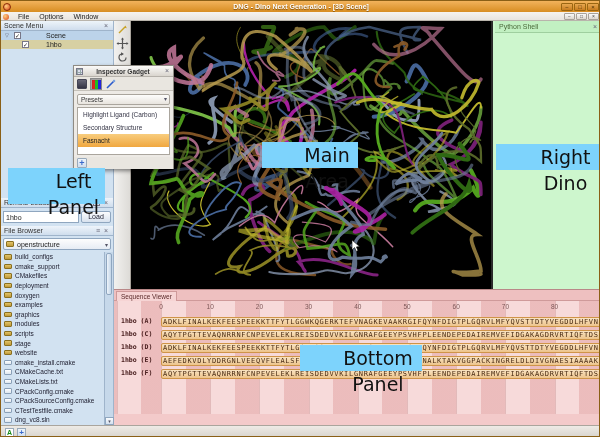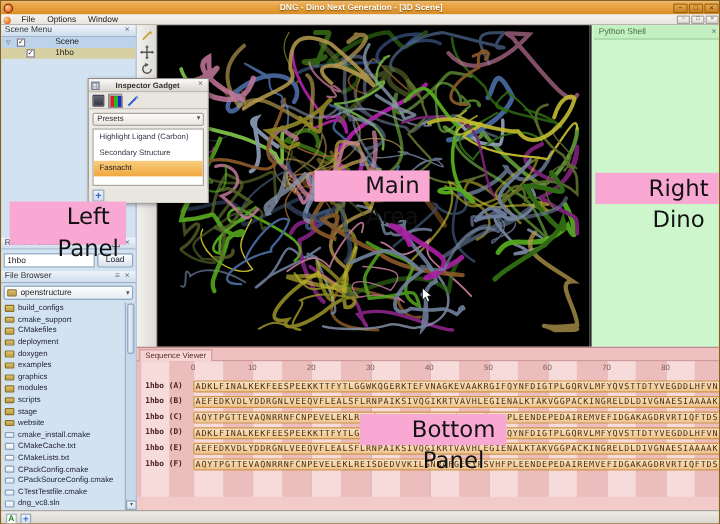--- a/index.html
+++ b/index.html
@@ -106,21 +106,21 @@
   .ig-ico2{width:12px;height:12px;background:linear-gradient(90deg,#d22 0 3px,#2b2 3px 6px,#22d 6px 9px,#222 9px 10px);background-color:#fff;border:1px solid #888;box-shadow:inset 1px 1px 1px rgba(0,0,0,0.4);background-repeat:no-repeat;background-position:1px 1px;background-size:10px 10px;}
   .ig-combo{position:absolute;left:3px;top:28px;width:93px;height:11px;background:linear-gradient(#fdfdfc,#e8e4de);border:1px solid #aaa59d;border-radius:2px;font-size:6.5px;color:#333;line-height:9px;padding:0 3px;}
   .ig-combo .arrow{position:absolute;right:2px;top:0;font-size:6px;color:#556;}
   .ig-list{position:absolute;left:3px;top:41px;width:93px;height:48px;background:#fff;border:1px solid #aaa59d;overflow:hidden;}
   .ig-item{height:13px;font-size:6.5px;color:#334;line-height:13px;padding:0 5px;white-space:nowrap;}
   .ig-item.selected{background:linear-gradient(#f8cd7e,#f0a73f);color:#222;}
   .ig-bottom{position:absolute;left:0;top:91px;width:99px;height:12px;background:#e9e6e0;}
   .ig-plus{position:absolute;left:3px;top:1px;width:10px;height:10px;background:linear-gradient(#eef4fa,#cfdded);border:1px solid #9ab;color:#3a6acc;font-size:9px;font-weight:bold;text-align:center;line-height:8px;border-radius:1px;}
 
   
-  .anno{position:absolute;background:#f9a8d4;color:#111;font-family:"DejaVu Sans",sans-serif;font-size:19px;line-height:26px;text-align:center;z-index:90;padding-left:34px;}
+  .anno{position:absolute;background:#7dd3fc;color:#111;font-family:"DejaVu Sans",sans-serif;font-size:19px;line-height:26px;text-align:center;z-index:90;padding-left:34px;}
   .anno-left{left:7px;top:167px;width:97px;height:36px;}
   .anno-main{left:261px;top:141px;width:96px;height:26px;}
   .anno-right{left:495px;top:143px;width:105px;height:26px;}
   .anno-bottom{left:299px;top:344px;width:122px;height:26px;}
 </style>
 </head>
 <body>
 
 <div id="win">
 
@@ -448,24 +448,20 @@
           <span class="ruler-num" style="left: 391.4px;">70</span>
           <span class="ruler-num" style="left: 440.6px;">80</span>
         </div>
       <div class="seq-rows">
 
           <div class="seq-row">
             <span class="seq-lbl">1hbo (A)</span>
             <span class="seq-txt">ADKLFINALKEKFEESPEEKKTTFYTLGGWKQGERKTEFVNAGKEVAAKRGIFQYNFDIGTPLGQRVLMFYQVSTTDTYVEGDDLHFVN</span>
           </div>
 
-          <div class="seq-row">
-            <span class="seq-lbl">1hbo (B)</span>
-            <span class="seq-txt">AEFEDKVDLYDDRGNLVEEQVFLEALSFLRNPAIKSIVQGIKRTVAVHLEGIENALKTAKVGGPACKINGRELDLDIVGNAESIAAAAK</span>
-          </div>
 
           <div class="seq-row">
             <span class="seq-lbl">1hbo (C)</span>
             <span class="seq-txt">AQYTPGTTEVAQNRRNFCNPEVELEKLREISDEDVVKILGNRAFGEEYPSVHFPLEENDEPEDAIREMVEFIDGAKAGDRVRTIQFTDS</span>
           </div>
 
           <div class="seq-row">
             <span class="seq-lbl">1hbo (D)</span>
             <span class="seq-txt">ADKLFINALKEKFEESPEEKKTTFYTLGGWKQGERKTEFVNAGKEVAAKRGIFQYNFDIGTPLGQRVLMFYQVSTTDTYVEGDDLHFVN</span>
           </div>

